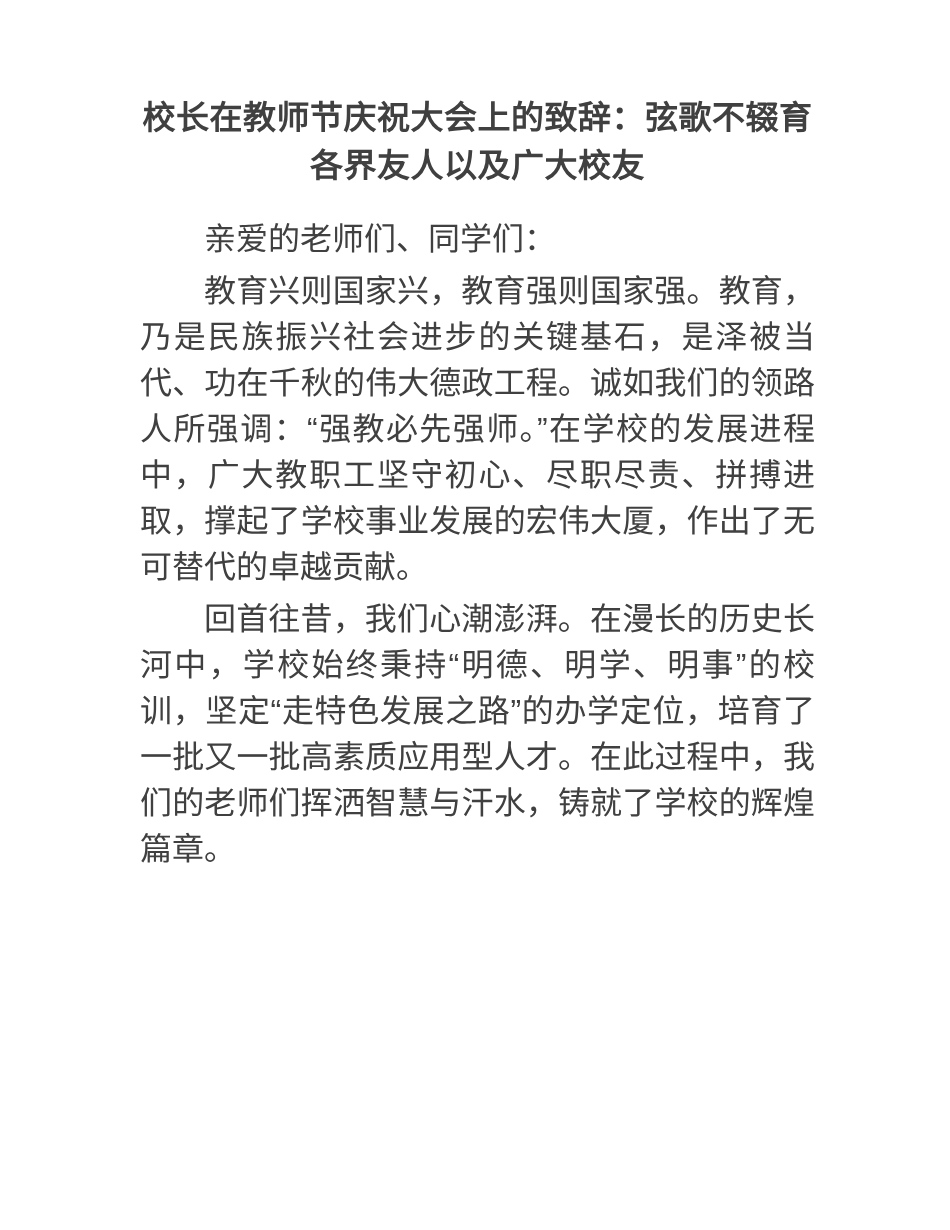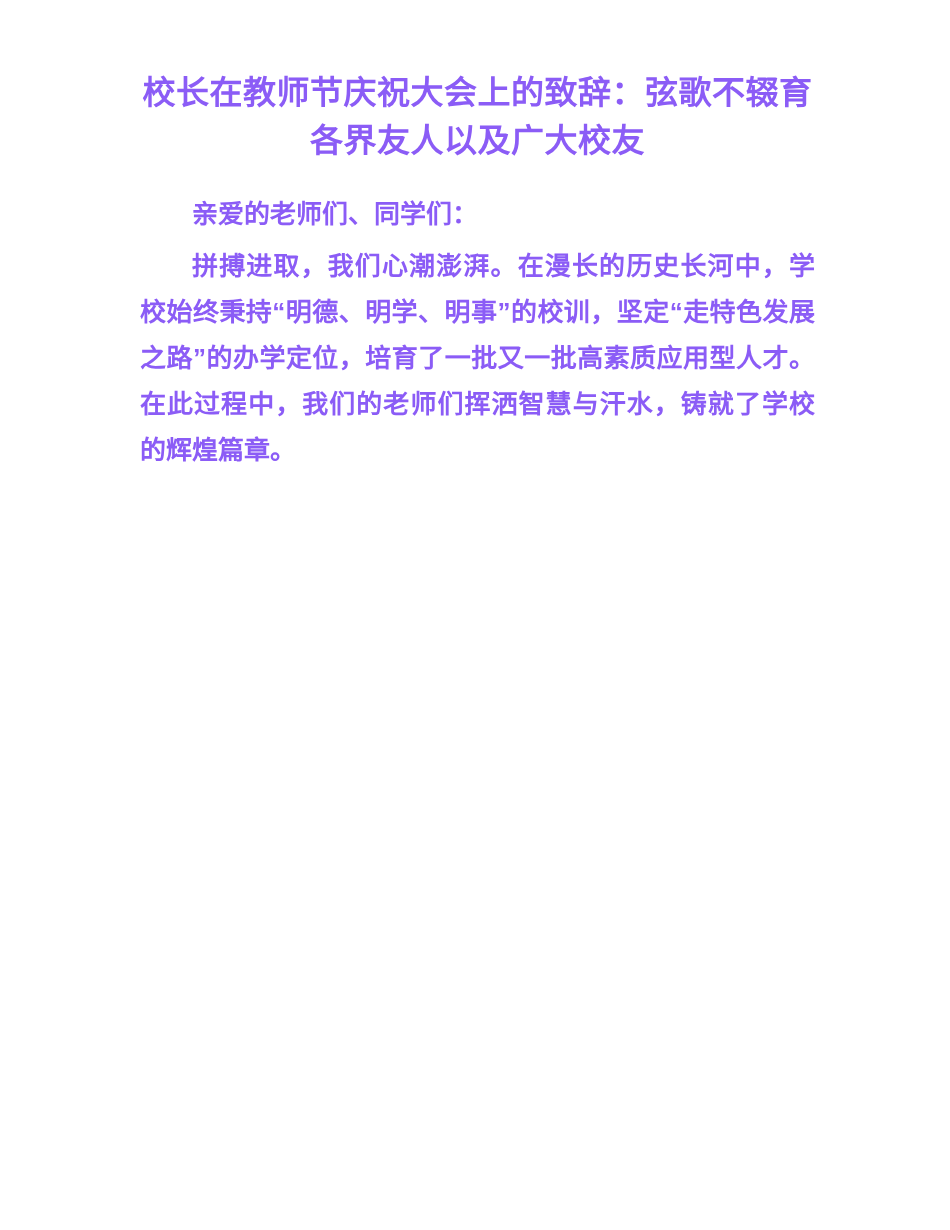--- a/index.html
+++ b/index.html
@@ -6,58 +6,58 @@
     margin: 0;
     padding: 0;
     background: #ffffff;
   }
   .page {
     position: relative;
     width: 950px;
     height: 1230px;
     margin: 0 auto;
     background: #ffffff;
-    color: #8b5cf6;
+    color: #404040;
     font-family: "Liberation Sans", sans-serif;
     box-sizing: border-box;
-    padding: 69px 135px 0 140px;
+    padding: 94px 135px 0 140px;
     overflow: hidden;
   }
   h1.doc-title {
     margin: 0 0 26px 0;
     padding: 0;
     font-size: 33px;
     line-height: 48px;
     font-weight: 700;
     text-align: center;
     letter-spacing: 0.5px;
   }
   h1.doc-title .title-line {
     display: block;
   }
   p.doc-para {
     margin: 0 0 6px 0;
     padding: 0;
-    font-size: 26px;
+    font-size: 32px;
     line-height: 46px;
     text-indent: 2em;
     text-align: justify;
     text-justify: inter-ideograph;
     word-break: break-all;
-    font-weight: bold;
   }
 </style>
 </head>
 <body>
 
 <div class="page">
   <h1 class="doc-title">
     <span class="title-line">校长在教师节庆祝大会上的致辞：弦歌不辍育</span>
     <span class="title-line">各界友人以及广大校友</span>
   </h1>
 
   <p class="doc-para">亲爱的老师们、同学们：</p>
 
 
 
+  <p class="doc-para">教育兴则国家兴，教育强则国家强。教育，乃是民族振兴社会进步的关键基石，是泽被当代、功在千秋的伟大德政工程。诚如我们的领路人所强调：“强教必先强师。”在学校的发展进程中，广大教职工坚守初心、尽职尽责、拼搏进取，撑起了学校事业发展的宏伟大厦，作出了无可替代的卓越贡献。</p>
 
-  <p class="doc-para">拼搏进取，我们心潮澎湃。在漫长的历史长河中，学校始终秉持“明德、明学、明事”的校训，坚定“走特色发展之路”的办学定位，培育了一批又一批高素质应用型人才。在此过程中，我们的老师们挥洒智慧与汗水，铸就了学校的辉煌篇章。</p>
+  <p class="doc-para">回首往昔，我们心潮澎湃。在漫长的历史长河中，学校始终秉持“明德、明学、明事”的校训，坚定“走特色发展之路”的办学定位，培育了一批又一批高素质应用型人才。在此过程中，我们的老师们挥洒智慧与汗水，铸就了学校的辉煌篇章。</p>
 </div>
 
 </body></html>

